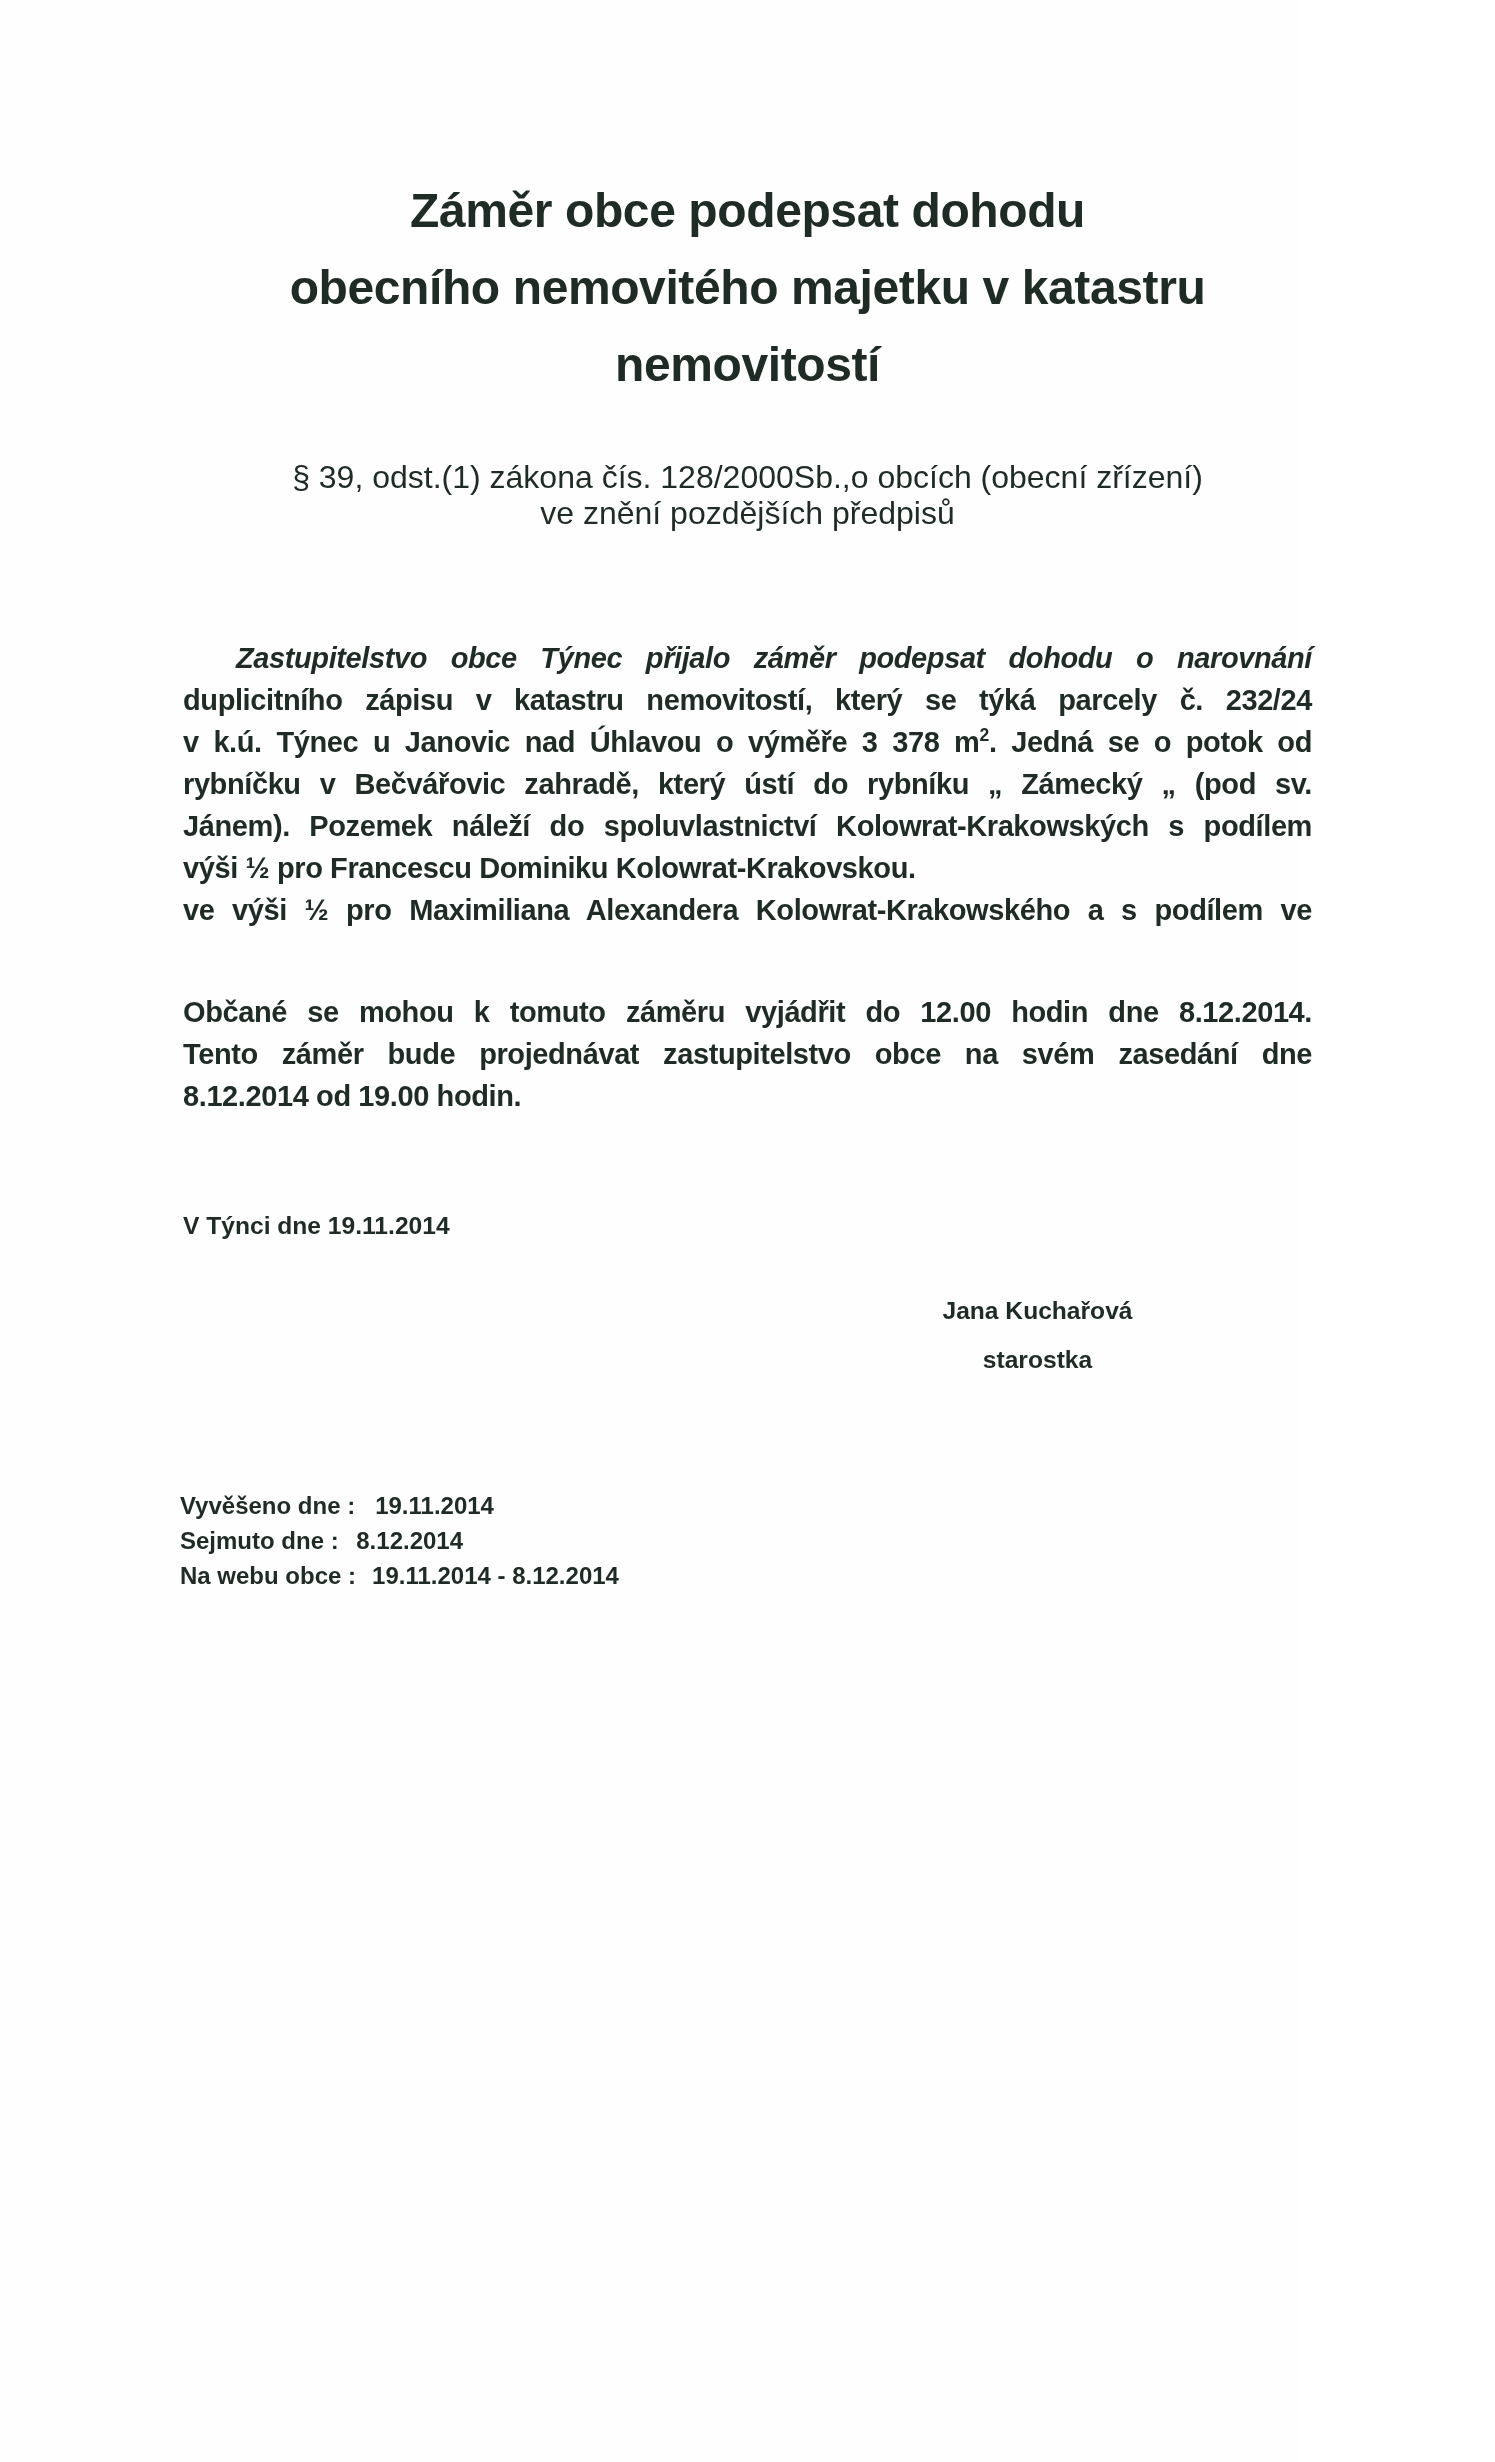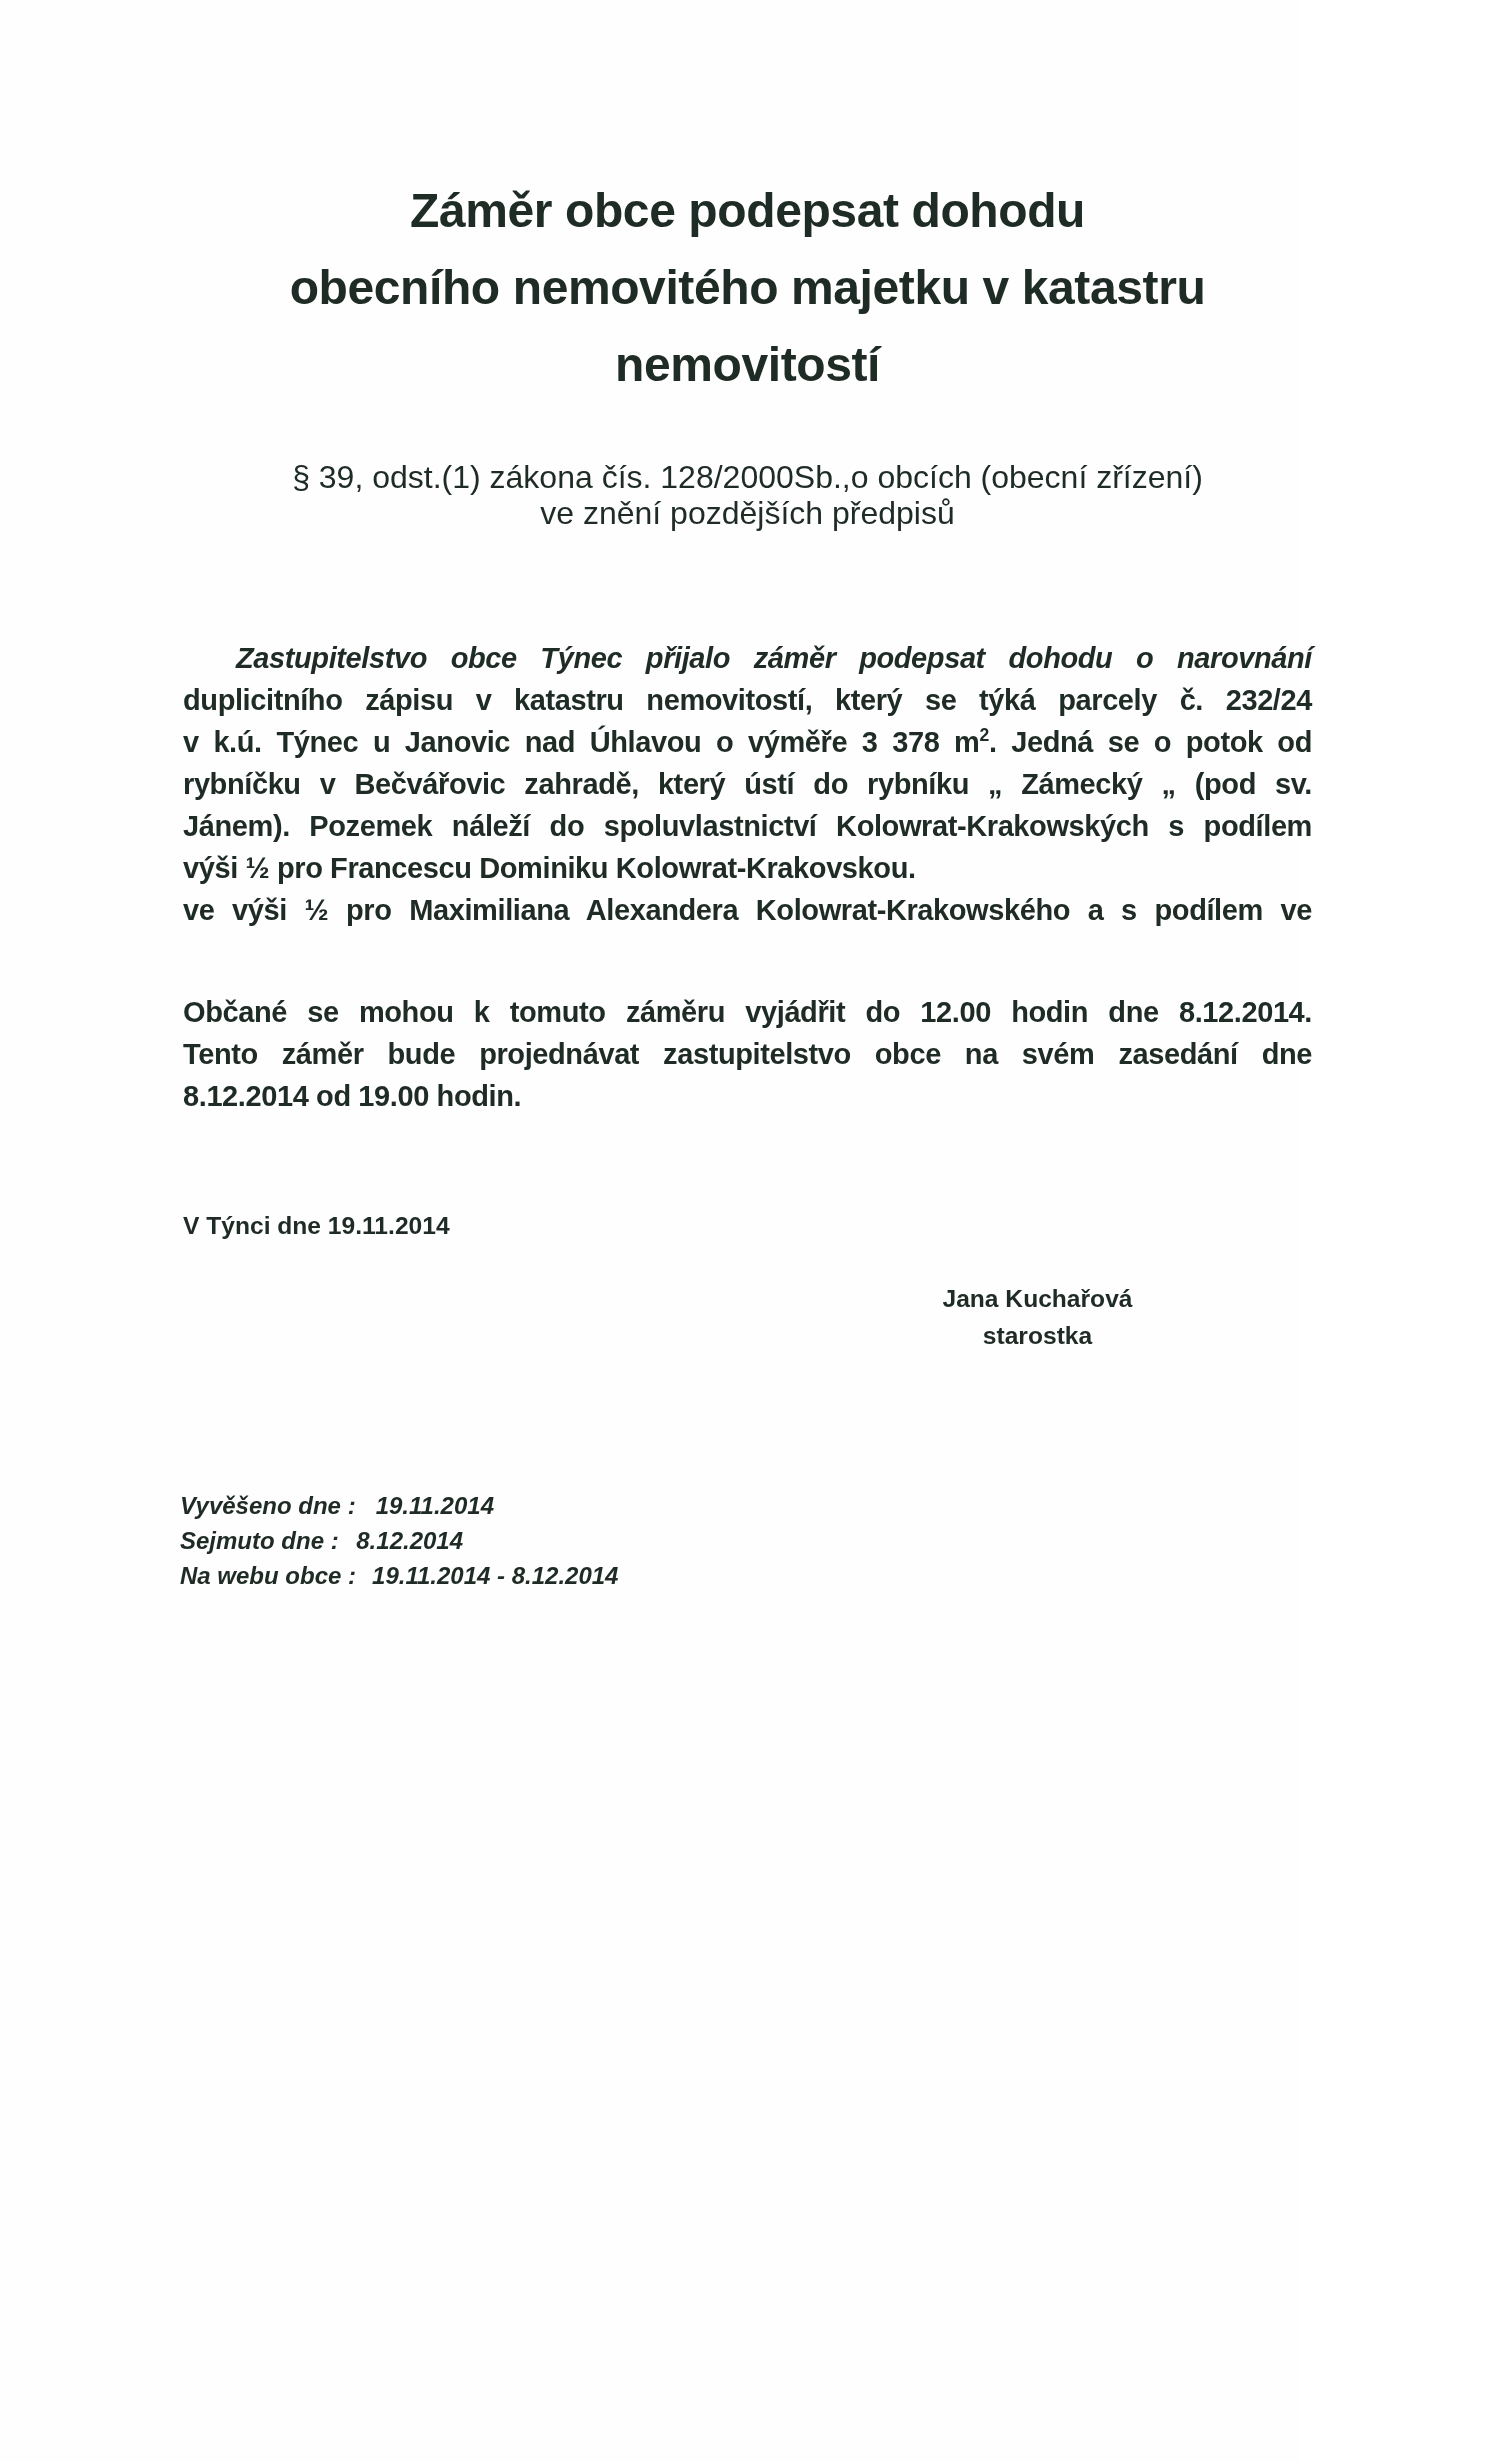--- a/index.html
+++ b/index.html
@@ -91,29 +91,28 @@
     .signature {
       position: absolute;
       left: 932px;
       width: 211px;
       top: 1280px;
       text-align: center;
       font-size: 24.6px;
       font-weight: bold;
       line-height: 37px;
     }
-    .signature span { display: block; white-space: nowrap; }
+    .signature span { display: block; white-space: nowrap; margin-top: 12px; }
     .posting-info {
       position: absolute;
       left: 180px;
       top: 1488px;
       font-size: 24px;
       font-weight: bold;
       line-height: 35px;
-      font-style: italic;
     }
     .posting-row {
       display: flex;
       white-space: nowrap;
     }
     .posting-row .lbl { display: inline-block; }
     .posting-row .val { display: inline-block; }
     .row-1 .val { margin-left: 20px; }
     .row-2 .val { margin-left: 17.6px; }
     .row-3 .val { margin-left: 16px; }

